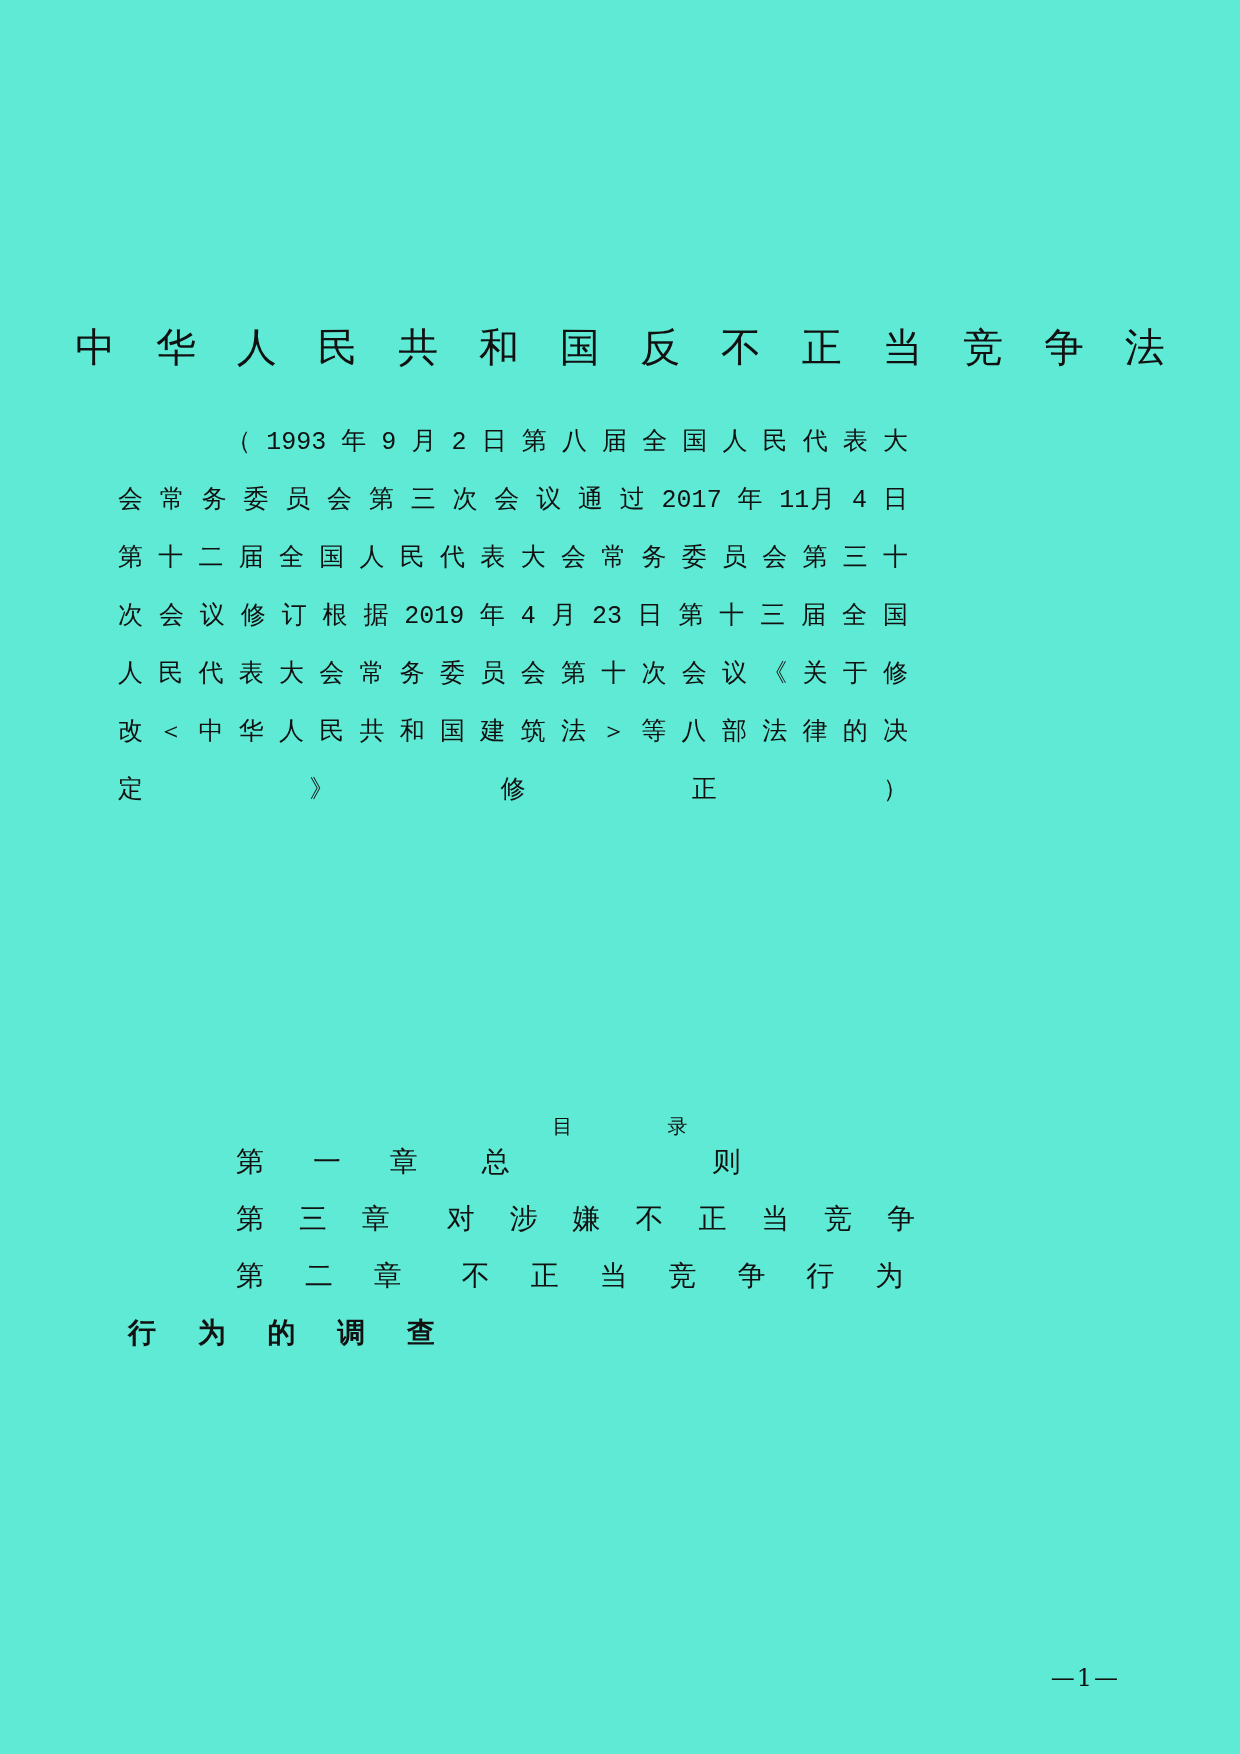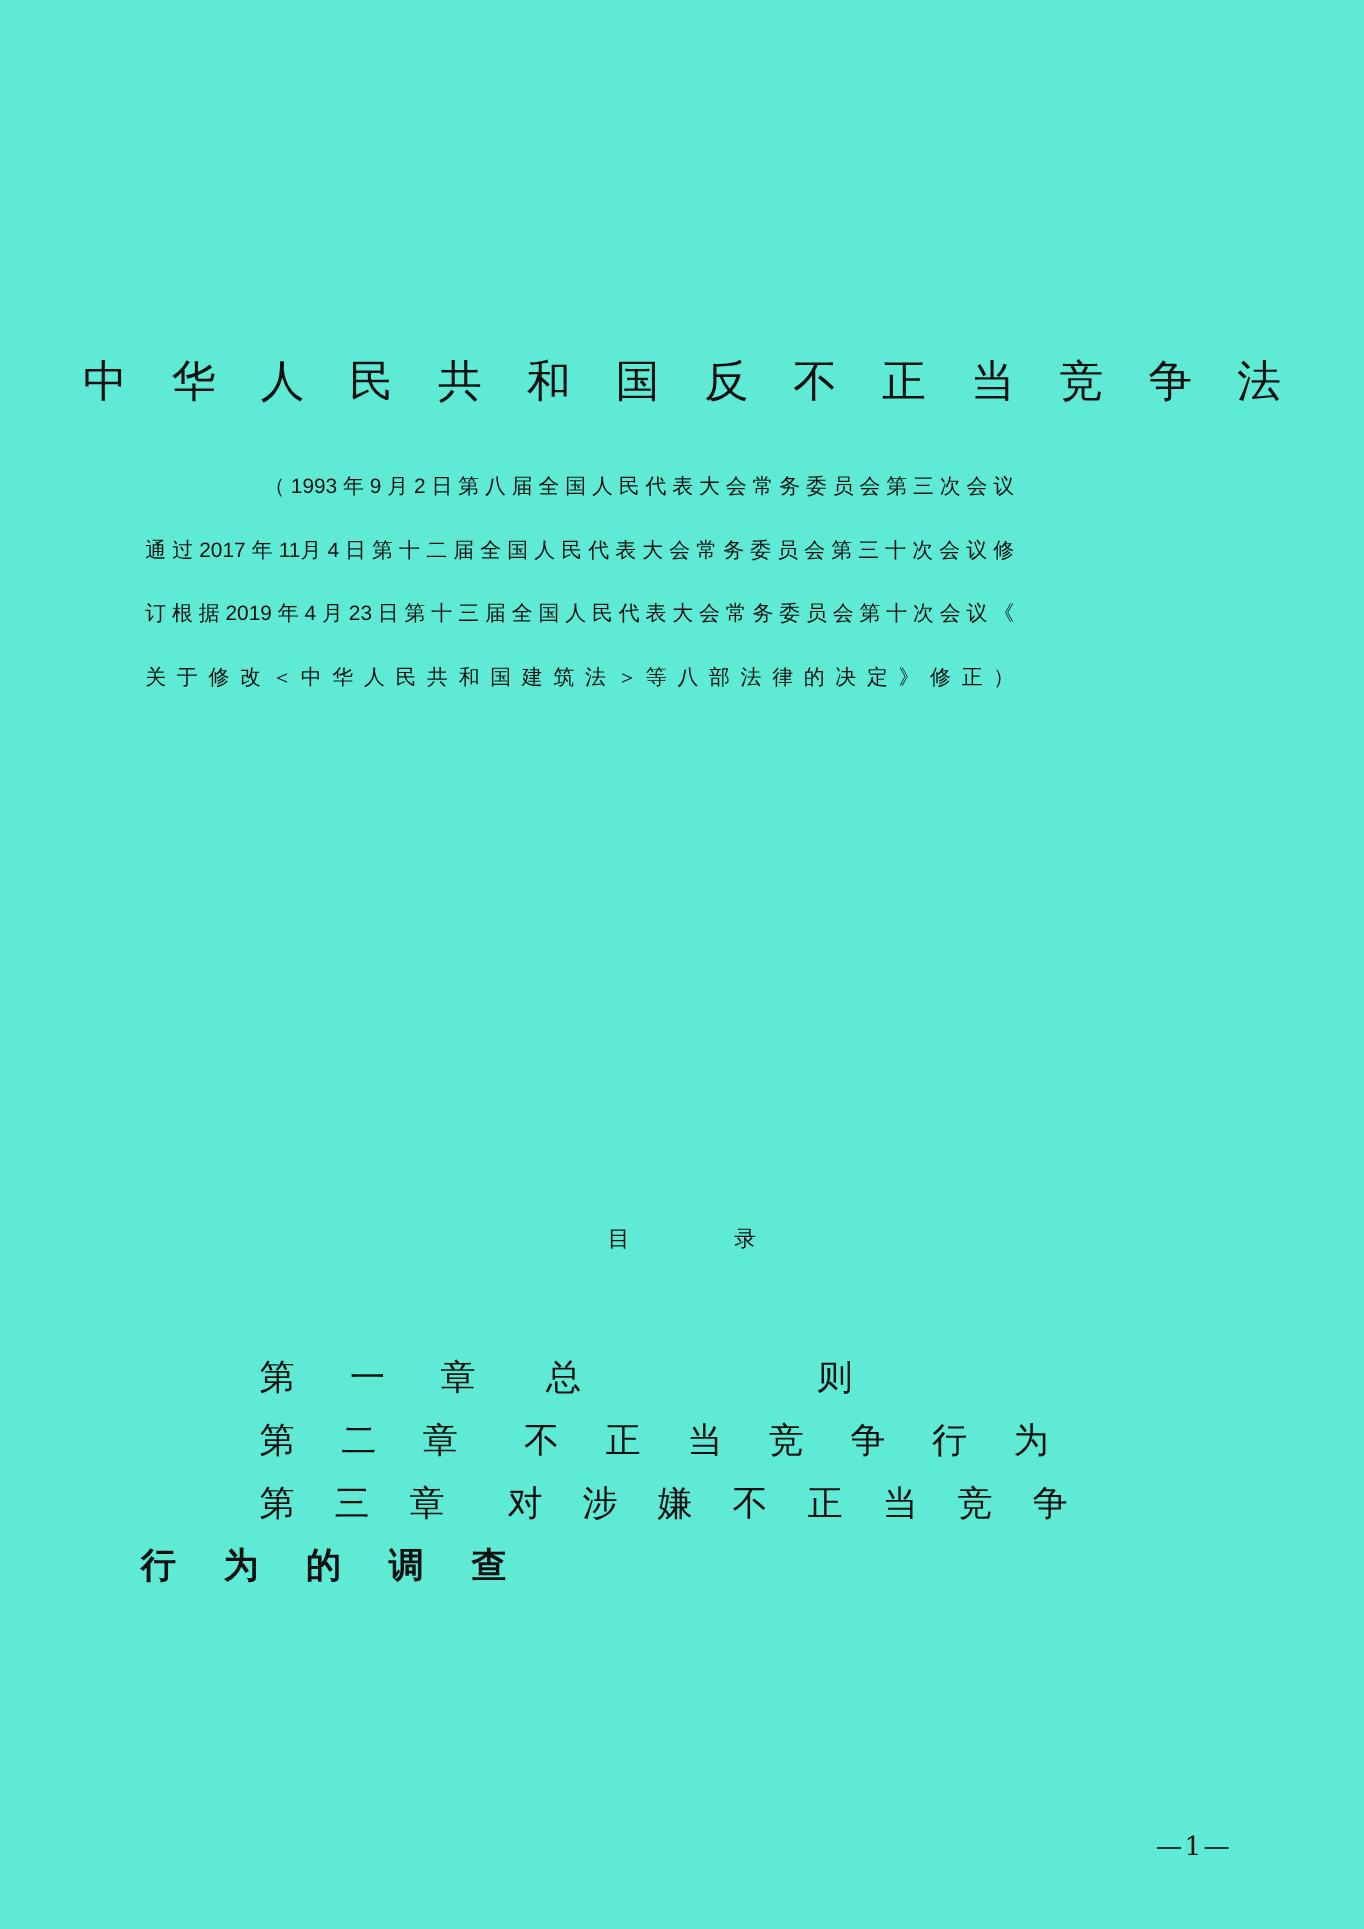--- a/index.html
+++ b/index.html
@@ -26,46 +26,46 @@
     font-size: 40px;
     letter-spacing: 14px;
     text-indent: 14px;
     font-weight: 400;
     line-height: 1.2;
     font-family: "DejaVu Serif", "Liberation Serif", serif;
   }
   .preamble {
     position: absolute;
     top: 414px;
-    left: 132px;
+    left: 118px;
     width: 790px;
-    font-size: 19px;
+    font-size: 25px;
     line-height: 58px;
     text-align: justify;
     text-align-last: justify;
     text-indent: 108px;
-    font-family: Liberation Sans, sans-serif;
+    font-family: Liberation Mono, monospace;
     word-break: break-all;
   }
   .toc-title {
     position: absolute;
     top: 1113px;
     left: 0;
     width: 1240px;
     text-align: center;
     font-size: 20px;
     letter-spacing: 6px;
     text-indent: 6px;
   }
   .toc {
     position: absolute;
-    top: 1224px;
+    top: 1133px;
     left: 128px;
     width: 860px;
-    font-size: 32px;
+    font-size: 28px;
     line-height: 57px;
   }
   .toc-line {
     text-indent: 108px;
     text-align: justify;
     word-break: break-all;
   }
   .toc-line span.gap {
     display: inline-block;
     width: 44px;
@@ -100,25 +100,25 @@
   <h1 class="doc-title">中 华 人 民 共 和 国 反 不 正 当 竞 争 法</h1>
 
   <div class="preamble">（ 1993 年 9 月 2 日 第 八 届 全 国 人 民 代 表 大 会 常 务 委 员 会 第 三 次 会 议 通 过  2017 年 11月 4 日 第 十 二 届 全 国 人 民 代 表 大 会 常 务 委 员 会 第 三 十 次 会 议 修 订  根 据 2019 年 4 月 23 日 第 十 三 届 全 国 人 民 代 表 大 会 常 务 委 员 会 第 十 次 会 议 《 关 于 修 改 ＜ 中 华 人 民 共 和 国 建 筑 法 ＞ 等 八 部 法 律 的 决 定 》 修 正 ）</div>
 
   <div class="toc-title">目 　 　 录</div>
 
   <div class="toc">
     <div class="toc-line sp1">
       <span>第 一 章</span><span class="gap"></span><span>总 　 　 则</span>
     </div>
+    <div class="toc-line sp3">
+      <span>第 三 章</span><span class="gap"></span><span>对 涉 嫌 不 正 当 竞 争</span>
+    </div>
     <div class="toc-line sp2">
       <span>第 二 章</span><span class="gap"></span><span>不 正 当 竞 争 行 为</span>
-    </div>
-    <div class="toc-line sp3">
-      <span>第 三 章</span><span class="gap"></span><span>对 涉 嫌 不 正 当 竞 争</span>
     </div>
     <div class="toc-line cont">
       <span>行 为 的 调 查</span>
     </div>
   </div>
 
   <div class="page-number">—1—</div>
 
 </div>
 

